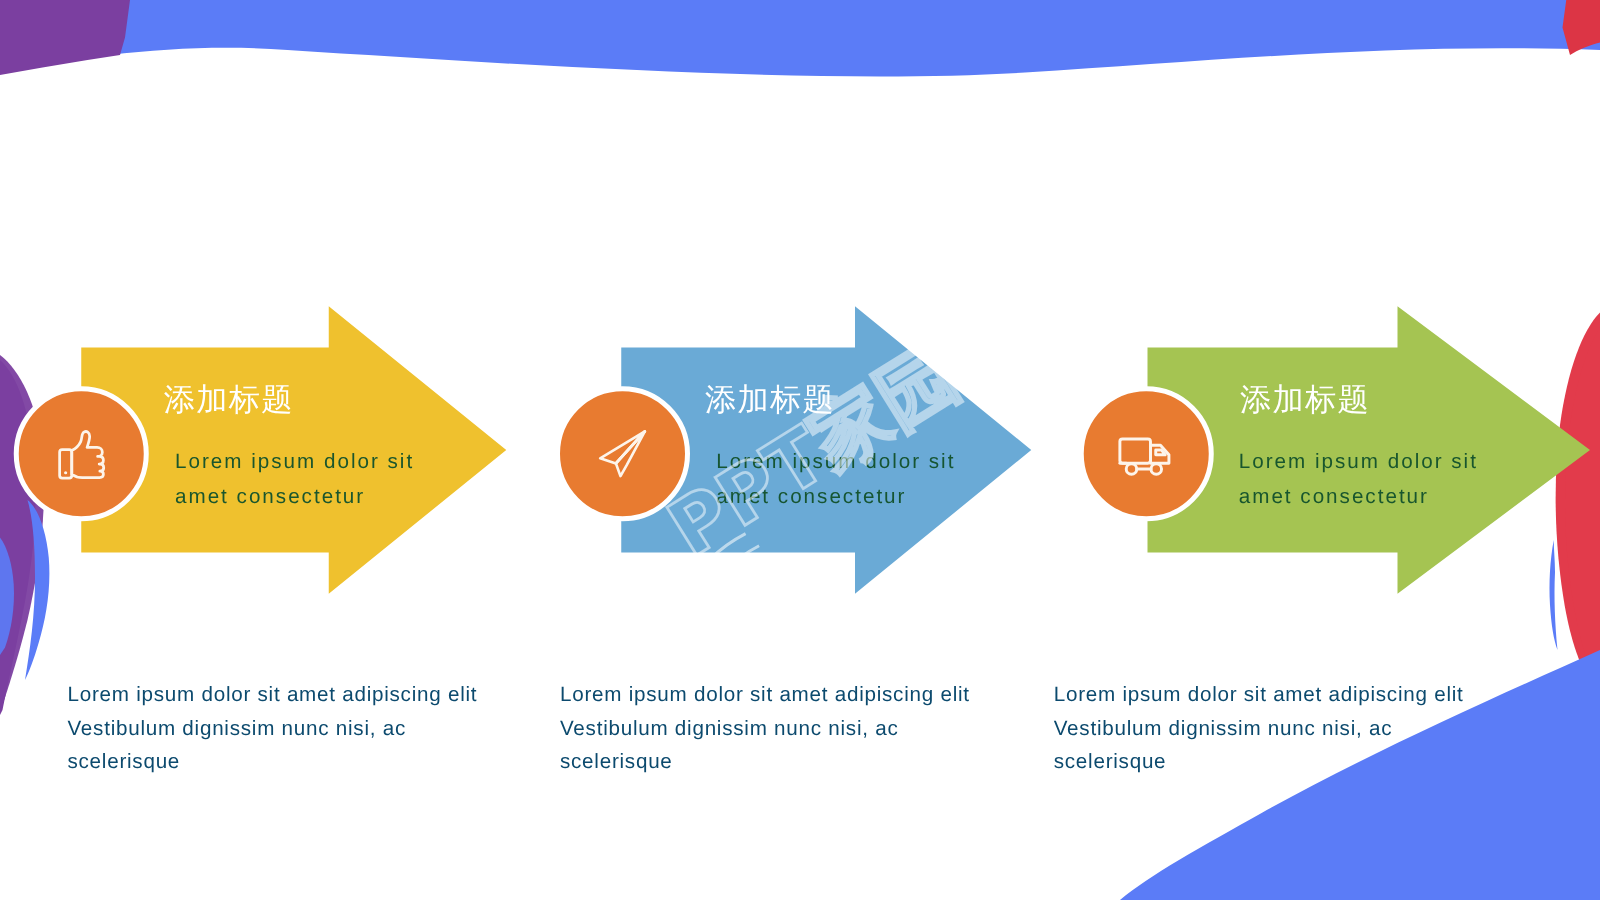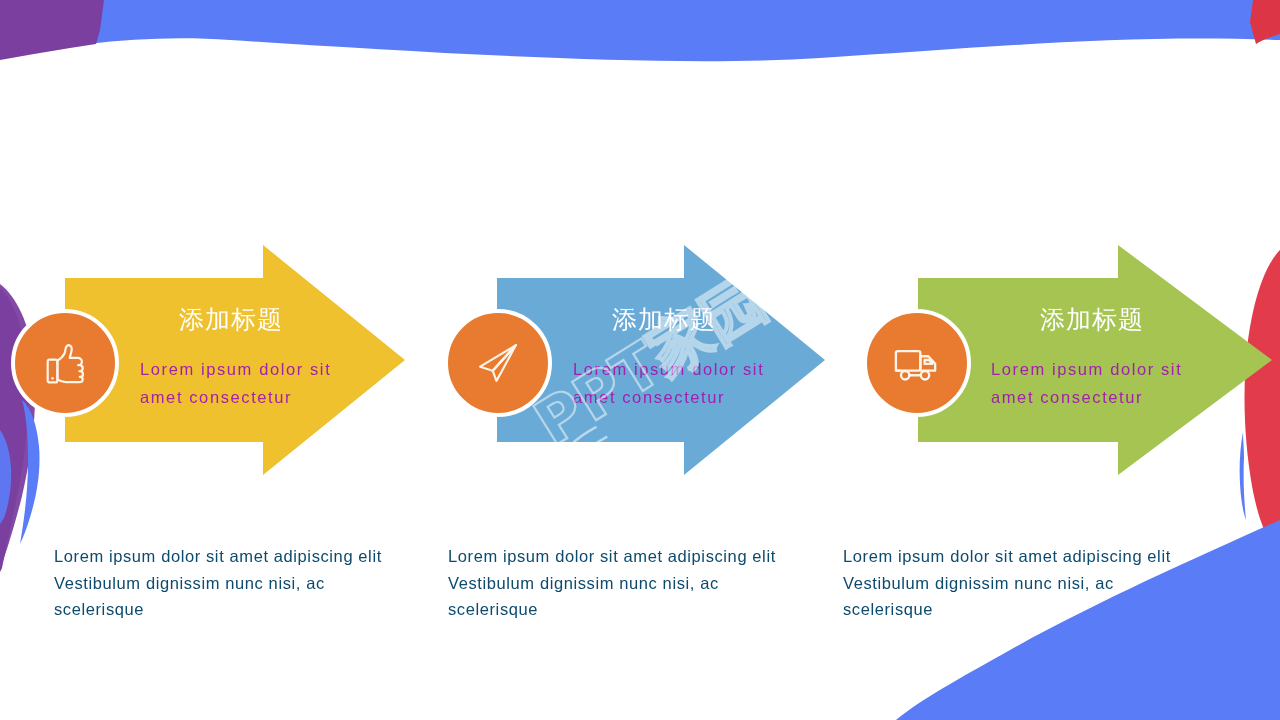--- a/index.html
+++ b/index.html
@@ -28,25 +28,24 @@
   
   .arrow-group { position: absolute; top: 0; left: 0; }
 
   .step-title {
     position: absolute;
     color: #ffffff;
     font-size: 25px;
     letter-spacing: 1px;
     white-space: nowrap;
     font-family: "DejaVu Sans", "Liberation Sans", sans-serif;
-    margin-left: 48px;
   }
   .step-sub {
     position: absolute;
-    color: #a21caf;
+    color: #14532d;
     font-size: 16.5px;
     line-height: 33px;
     letter-spacing: 1.6px;
     white-space: nowrap;
     font-family: "Liberation Sans", sans-serif;
     opacity: 0.97;
   }
 
   
   .badge {

